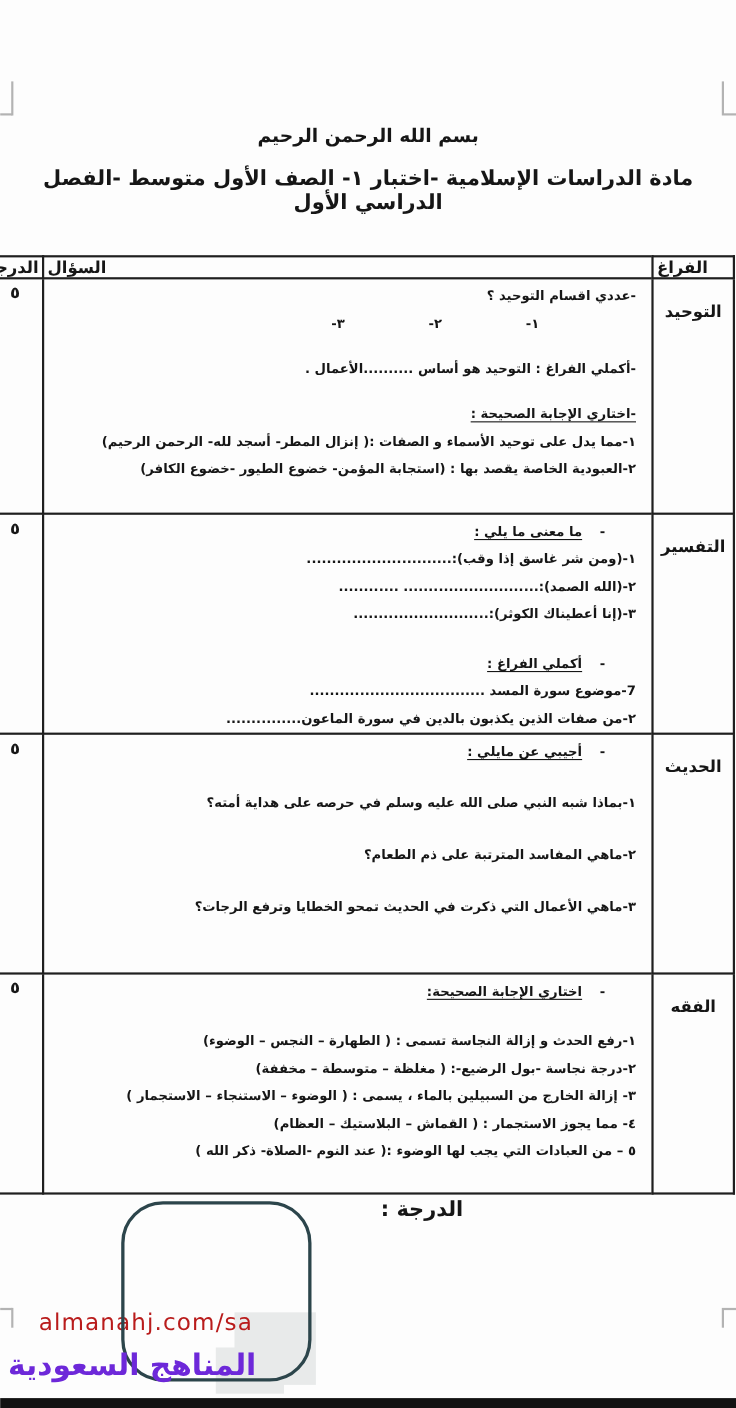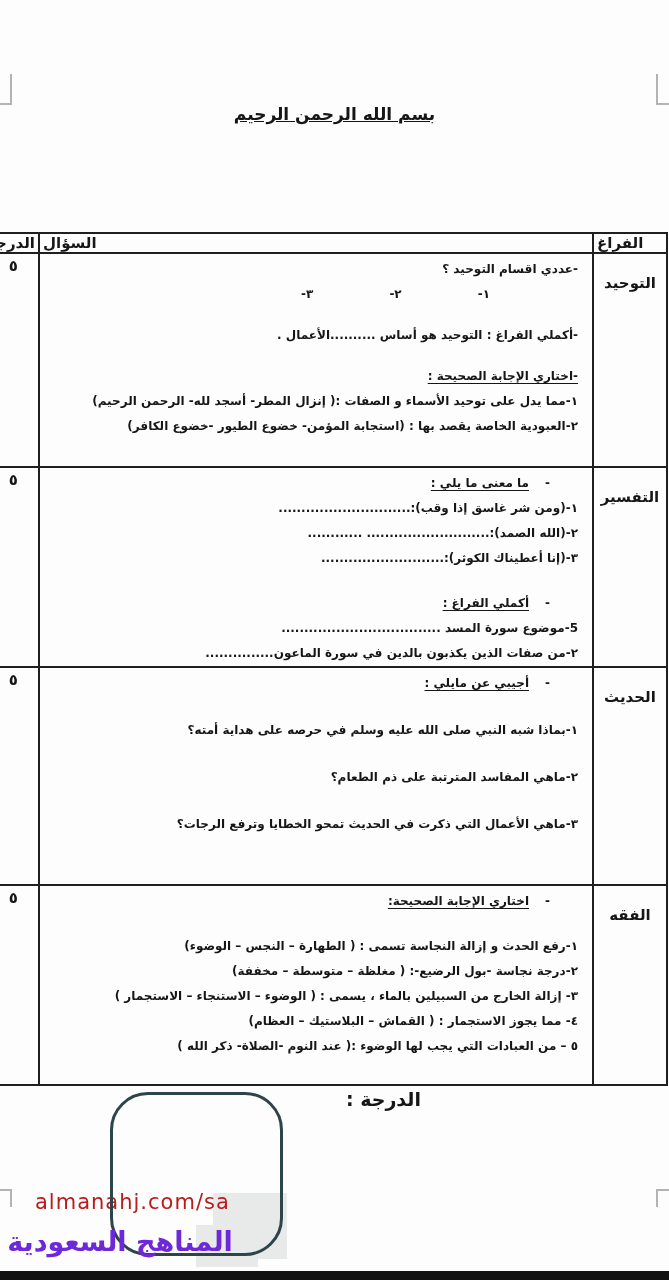--- a/index.html
+++ b/index.html
@@ -8,21 +8,21 @@
     position:relative;
     background:#fdfdfd;
     font-family:"DejaVu Sans", sans-serif;
     color:#161616;
     direction:rtl;
     overflow:hidden;
   }
   
   .mark { position:absolute; background:#b3b3b3; }
   
-  .doc-header { position:absolute; top:104px; left:0; width:100%; text-align:center;text-decoration:underline; }
+  .doc-header { position:absolute; top:114px; left:0; width:100%; text-align:center; }
   .basmala { font-size:17px; font-weight:bold; }
   .doc-title { font-size:19px; font-weight:bold; margin-top:17px; }
   
   table.exam {
     position:absolute; top:232px; left:-42px; width:708px;
     border-collapse:collapse; table-layout:fixed; direction:rtl;
   }
   table.exam th, table.exam td {
     border:2px solid #1f1f1f; vertical-align:top; overflow:hidden;
   }
@@ -67,20 +67,21 @@
 <div class="mark" style="left:0;top:103px;width:11px;height:2px;"></div>
 <div class="mark" style="left:656px;top:74px;width:2px;height:31px;"></div>
 <div class="mark" style="left:658px;top:103px;width:11px;height:2px;"></div>
 <div class="mark" style="left:0;top:1189px;width:11px;height:2px;"></div>
 <div class="mark" style="left:10px;top:1189px;width:2px;height:18px;"></div>
 <div class="mark" style="left:658px;top:1189px;width:11px;height:2px;"></div>
 <div class="mark" style="left:656px;top:1189px;width:2px;height:18px;"></div>
 
 <div class="doc-header">
   <div class="basmala">بسم الله الرحمن الرحيم</div>
+  <div class="doc-title">مادة الدراسات الإسلامية -اختبار ١- الصف الأول متوسط -الفصل الدراسي الأول</div>
 </div>
 
 <table class="exam">
   <colgroup>
     <col style="width:74px">
       <col style="width:554px">
       <col style="width:80px">
   </colgroup>
   <tbody>
       <tr>
@@ -106,21 +107,21 @@
 
   <tr style="height:196px;">
     <td class="branch-cell">التفسير</td>
     <td class="qcell">
       <div class="line hline"><span class="dash">-</span><span class="u">ما معنى ما يلي :</span></div>
       <div class="line">١-(ومن شر غاسق إذا وقب):.............................</div>
       <div class="line">٢-(الله الصمد):........................... ............</div>
       <div class="line">٣-(إنا أعطيناك الكوثر):...........................</div>
       <div class="blank-md"></div>
       <div class="line hline"><span class="dash">-</span><span class="u">أكملي الفراغ :</span></div>
-      <div class="line">5-موضوع سورة المسد ...................................</div>
+      <div class="line">7-موضوع سورة المسد ...................................</div>
       <div class="line">٢-من صفات الذين يكذبون بالدين في سورة الماعون...............</div>
     </td>
     <td class="grade-cell">٥</td>
   </tr>
 
   <tr style="height:218px;">
     <td class="branch-cell">الحديث</td>
     <td class="qcell">
       <div class="line hline"><span class="dash">-</span><span class="u">أجيبي عن مايلي :</span></div>
       <div class="line sp22">١-بماذا شبه النبي صلى الله عليه وسلم في حرصه على هداية أمته؟</div>

